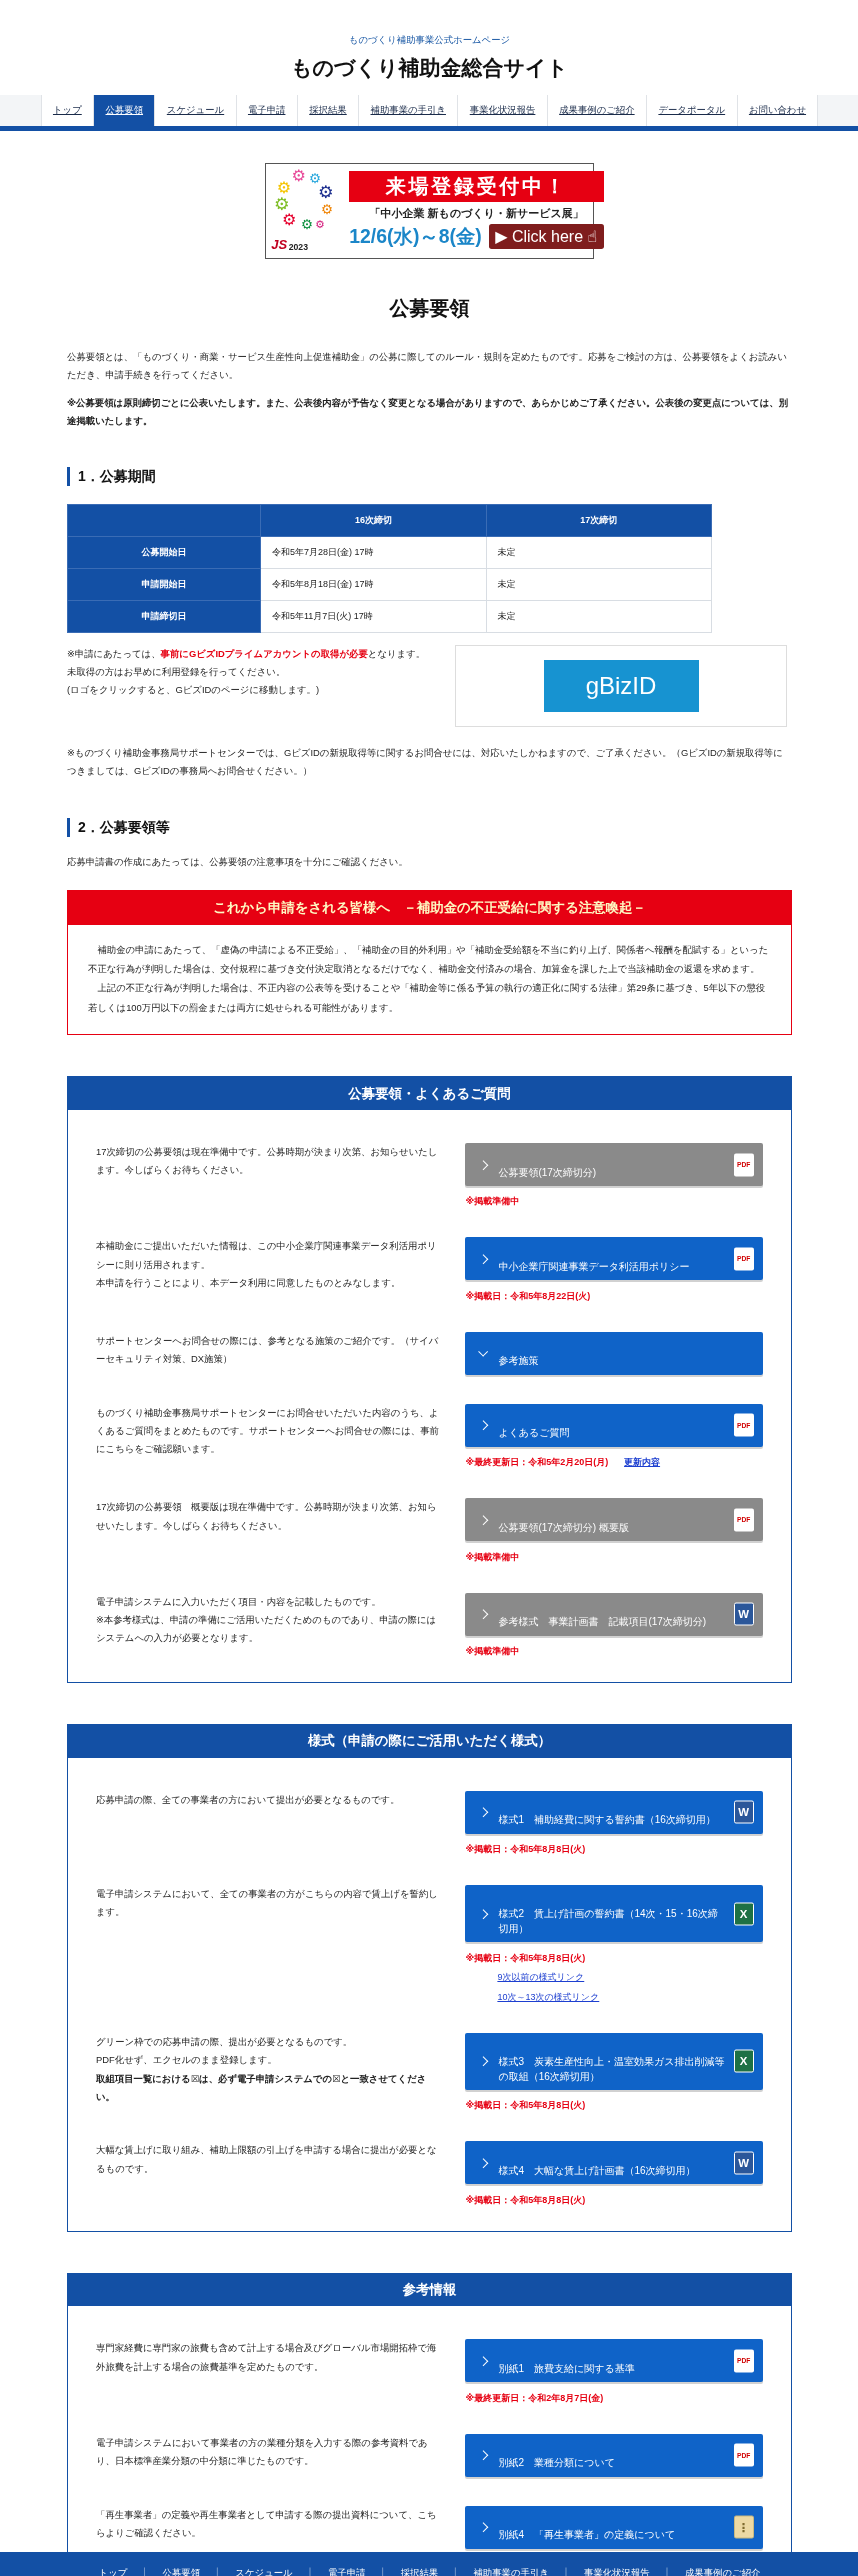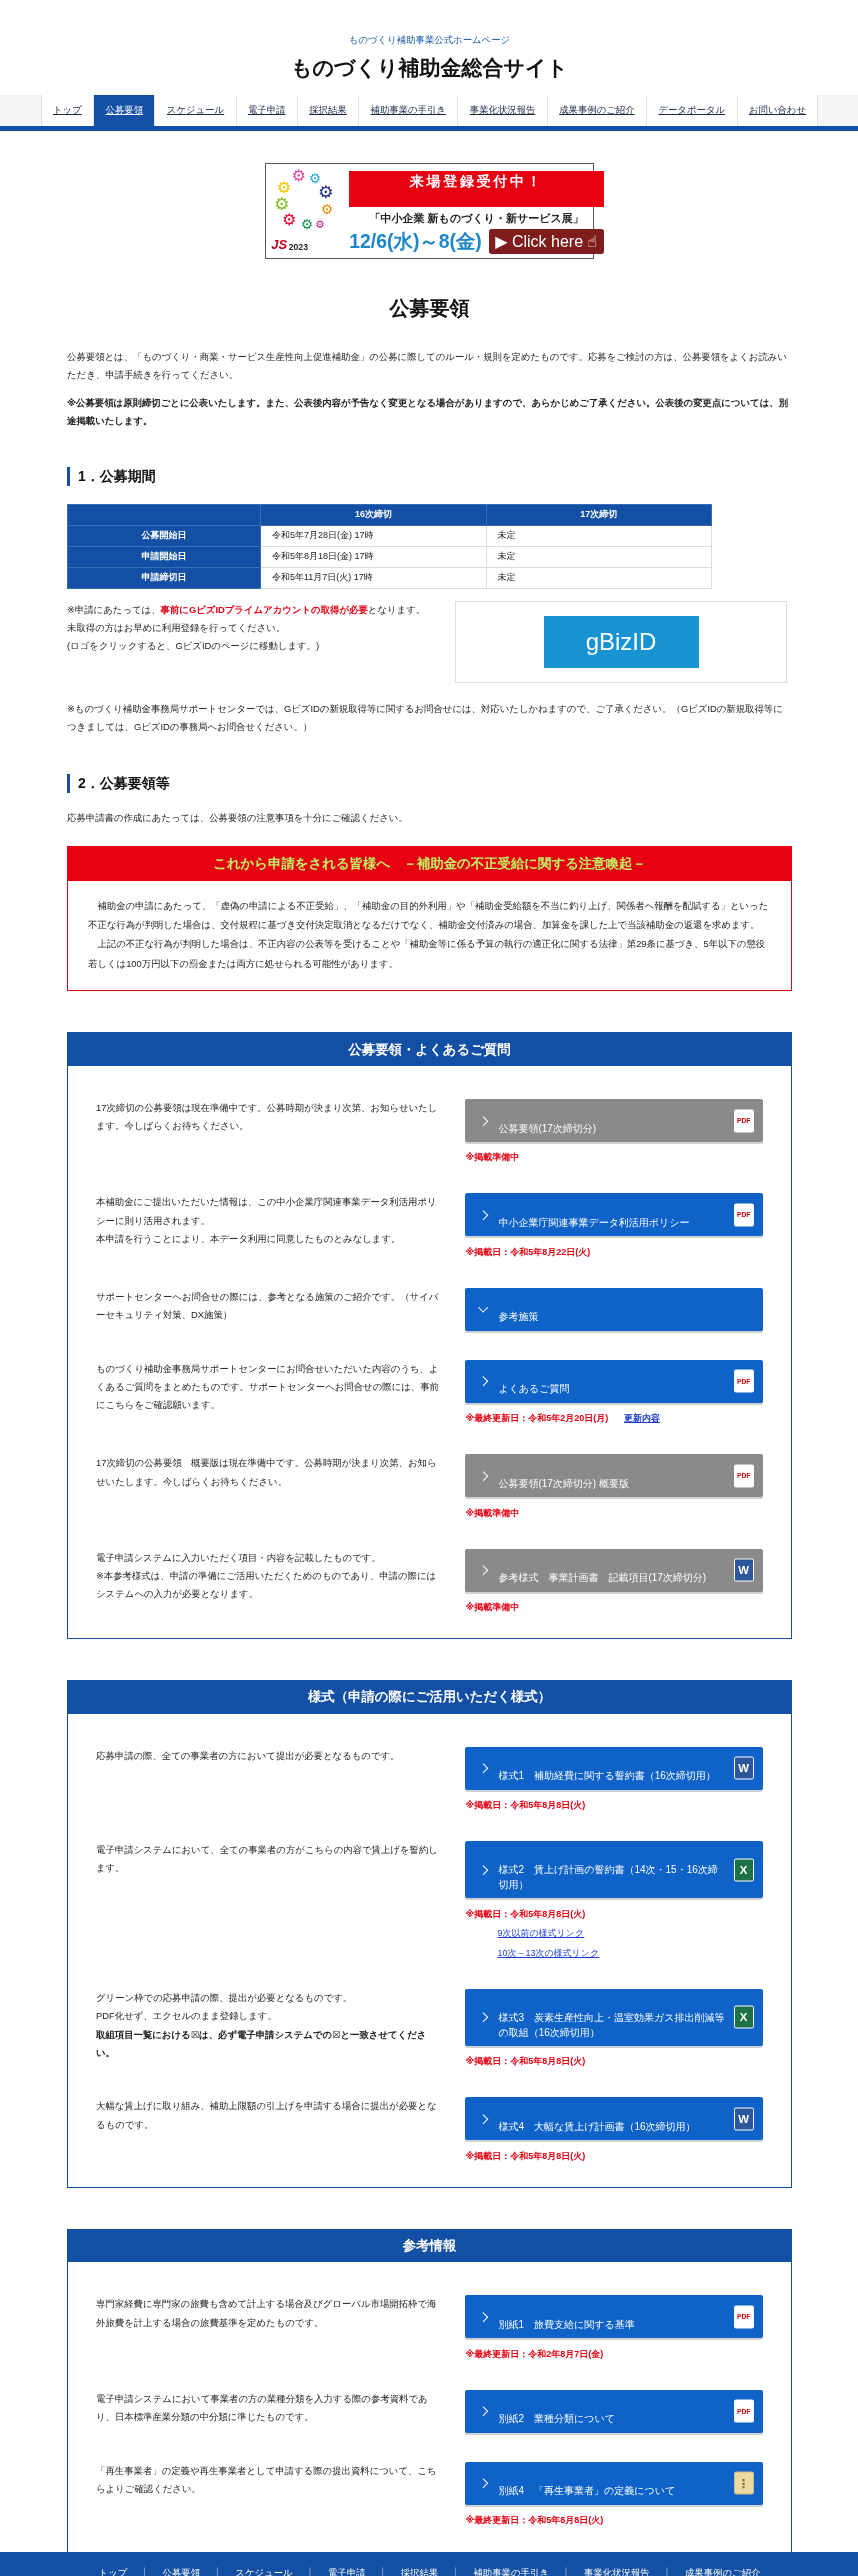--- a/index.html
+++ b/index.html
@@ -27,52 +27,52 @@
   
   .banner {
     width:329px; margin:32px auto 0; border:0.7px solid #555; background:#fff;
     display:flex; gap:5.3px; padding:6.7px 8px; height:96px;
   }
   .banner-logo { width:70px; position:relative; flex:none; }
   .banner-logo .g { position:absolute; line-height:1; }
   .banner-logo .yr { position:absolute; bottom:0; left:5.3px; font-size:8.7px; font-weight:bold; color:#222; }
   .banner-logo .js { position:absolute; bottom:0; left:-2.7px; color:#c00020; font-size:13px; font-weight:bold; font-style:italic; }
   .banner-right { flex:1; display:flex; flex-direction:column; align-items:center; }
-  .banner-badge { background:#e60012; color:#fff; font-weight:bold; font-size:14px; width:100%; text-align:center; padding:2px 0 16px; letter-spacing:2.7px; }
+  .banner-badge { background:#e60012; color:#fff; font-weight:bold; font-size:20px; width:100%; text-align:center; padding:2px 0 2px; letter-spacing:2.7px; }
   .banner-title { font-size:11px; color:#222; margin-top:4px; font-weight:bold; white-space:nowrap; }
   .banner-date-row { display:flex; align-items:center; gap:6.7px; margin-top:2px; width:100%; justify-content:center; }
   .banner-date { color:#1b86c8; font-size:19.4px; font-weight:bold; white-space:nowrap; }
   .banner-click {
     background:#7f1d1d; color:#fff; font-weight:normal; border-radius:2.7px;
     padding:3.3px 6.7px; font-size:16px; white-space:nowrap; cursor:pointer;
   }
   
   .main { width:725px; margin:0 auto; }
   .page-title { text-align:center; font-size:20px; font-weight:bold; color:#111; margin:36px 0 0; }
   .para { font-size:9.4px; line-height:1.95; margin-top:25.4px; color:#222; }
   .para.small { margin-top:2px;font-weight:bold; }
   .sec-heading {
     margin-top:37px; font-size:14px; font-weight:bold; color:#111;
     border-left:3.3px solid #1350a5; padding-left:8px; line-height:1.35;
   }
   
   .period-table { border-collapse:collapse; margin-top:17.4px; width:645px; font-size:9px; }
-  .period-table th, .period-table td { border:0.7px solid #d8dde3; height:21px; }
+  .period-table th, .period-table td { border:0.7px solid #d8dde3; height:32px; }
   .period-table .hcell { background:#1350a5; color:#fff; font-weight:bold; text-align:center; border-color:#3a6cb5; }
   .period-table .lcell { background:#1350a5; color:#fff; font-weight:bold; text-align:center; width:201px; border-color:#3a6cb5; }
   .period-table td.val { padding-left:10.7px; color:#222; width:234px; }
   
   .gbiz-row { display:flex; margin-top:12px; gap:24px; }
   .gbiz-text { width:364px; font-size:9.4px; line-height:1.95; color:#222; }
   .red-bold { color:#e60012; font-weight:bold; }
   .gbiz-box { width:332px; height:82px; border:0.7px solid #ddd; display:flex; align-items:center; justify-content:center; cursor:pointer; }
   .gbiz-logo { background:#1793d1; width:155px; height:52px; color:#fff; font-size:24px; font-weight:normal; display:flex; align-items:center; justify-content:center; }
   
   .warning { margin-top:19px; border:1.3px solid #e60012; }
-  .warning-title { background:#e60012; color:#bef264; text-align:center; font-size:13.4px; font-weight:bold; padding:8px 0; }
+  .warning-title { background:#e60012; color:#fef9c3; text-align:center; font-size:13.4px; font-weight:bold; padding:8px 0; }
   .warning-body { background:#fff; padding:14.7px 20px 17.4px; font-size:9.4px; line-height:2.05; color:#222; white-space:pre-line; }
   
   .card { border:1.3px solid #1350a5; margin-top:41px; background:#fff; }
   .card-header { background:#1350a5; color:#fff; text-align:center; font-size:13.4px; font-weight:bold; padding:7.4px 0; }
   .card-body { padding:4px 28px 24px; }
   .card-row { display:flex; margin-top:29px; gap:21.4px; }
   .row-text { width:348px; font-size:9.4px; line-height:1.95; color:#222; white-space:pre-line; }
   .row-text .bold { font-weight:bold; }
   .row-action { flex:1; }
   .btn {

